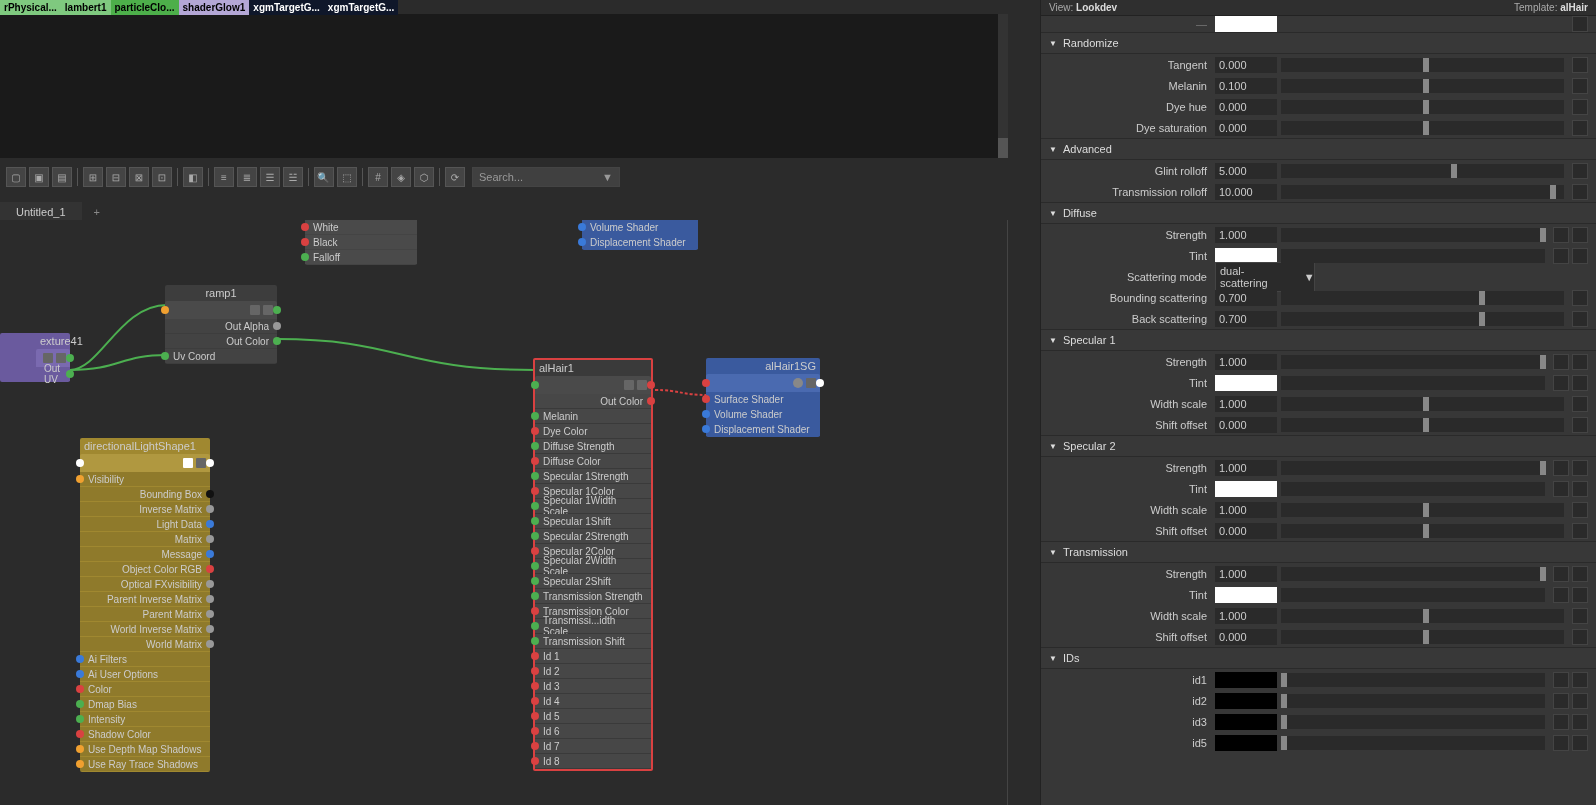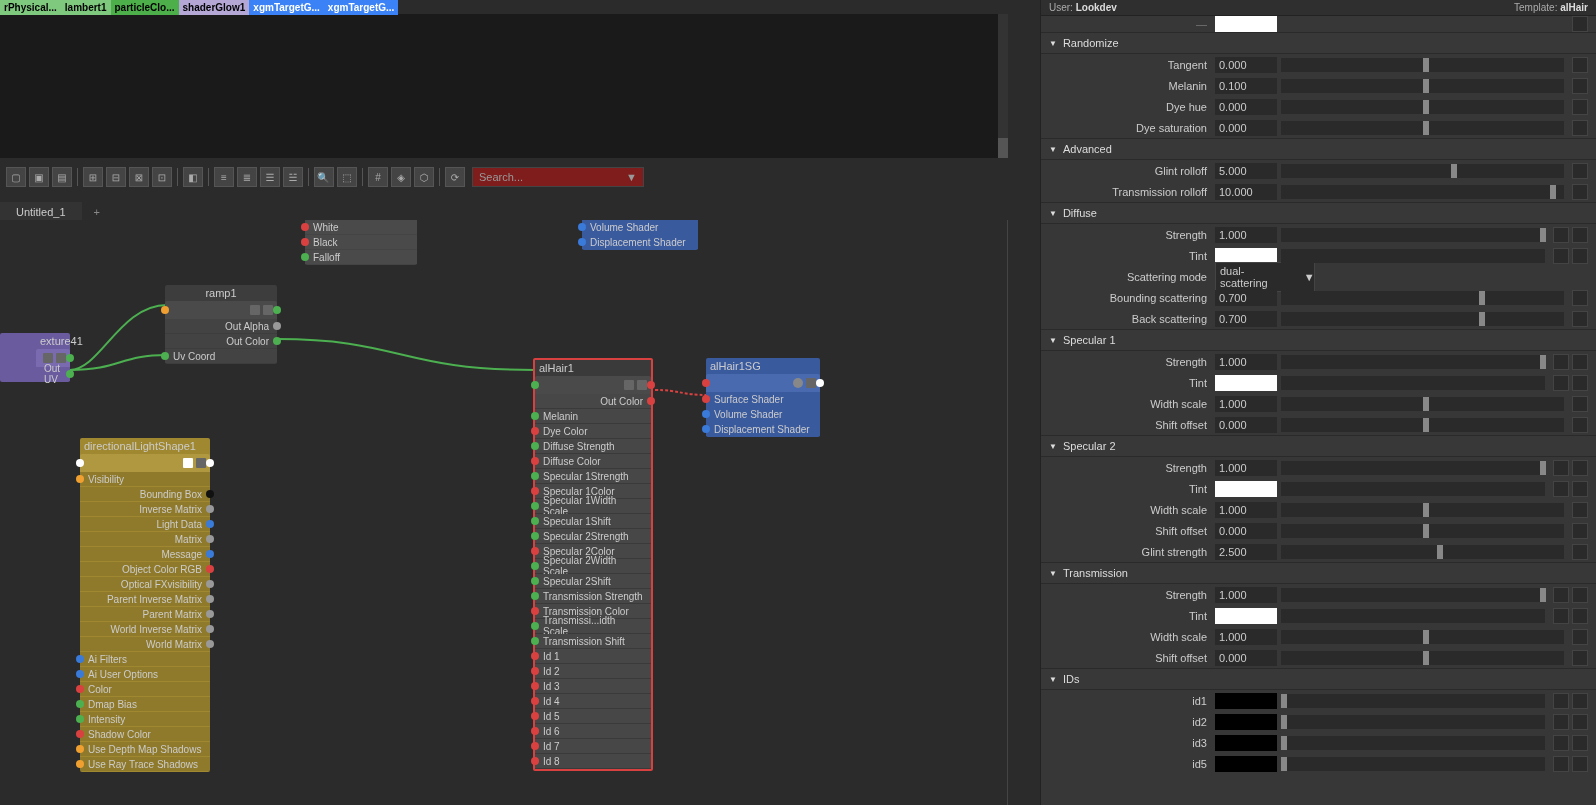--- a/index.html
+++ b/index.html
@@ -4,31 +4,31 @@
 <style>
 * { box-sizing: border-box; margin: 0; padding: 0; font-family: Arial, sans-serif; }
 body { background: #2b2b2b; color: #ccc; font-size: 11px; overflow: hidden; width: 1596px; height: 805px; position: relative; }
 
 
 .top-tabs { position: absolute; top: 0; left: 0; display: flex; z-index: 10; font-weight: bold; }
 .top-tab { padding: 2px 4px; font-size: 10px; border: none; cursor: pointer; }
 .tab-green-light { background: #7fc97f; color: #000; }
 .tab-green { background: #4daf4a; color: #000; }
 .tab-purple { background: #b4a7d6; color: #000; }
-.tab-dark { background: #3b82f6; color: #fff; }
+.tab-dark { background: #0f172a; color: #fff; }
 
 
 .top-dark { position: absolute; top: 14px; left: 0; width: 1008px; height: 144px; background: #1a1a1a; border-right: 1px solid #444; }
 .top-dark::-webkit-scrollbar { width: 8px; }
 
 
 .toolbar { position: absolute; top: 164px; left: 6px; display: flex; gap: 3px; align-items: center; width: 988px; height: 26px; }
 .tool-icon { width: 20px; height: 20px; background: #444; border: 1px solid #555; display: inline-flex; align-items: center; justify-content: center; color: #aaa; font-size: 10px; cursor: pointer; }
 .tool-sep { width: 1px; height: 18px; background: #555; margin: 0 2px; }
-.search-box { background: #7f1d1d; border: 1px solid #444; color: #999; padding: 3px 6px; width: 172px; display: flex; justify-content: space-between; align-items: center; margin-left: 4px; }
+.search-box { background: #404040; border: 1px solid #444; color: #999; padding: 3px 6px; width: 148px; display: flex; justify-content: space-between; align-items: center; margin-left: 4px; }
 
 
 .graph-tabs { position: absolute; top: 202px; left: 0; display: flex; gap: 2px; }
 .graph-tab { background: #333; padding: 4px 16px; font-size: 11px; color: #ccc; }
 .graph-tab-add { padding: 4px 10px; color: #888; cursor: pointer; }
 
 
 .graph { position: absolute; top: 220px; left: 0; width: 1008px; height: 585px; background: #2b2b2b; overflow: hidden; border-right: 1px solid #444; }
 
 
@@ -60,21 +60,21 @@
 .ramp-node .node-header { background: #4a4a4a; }
 
 .light-node { background: #a08830; }
 .light-node .node-header { background: #b09840; }
 .light-node .port-row { background: rgba(0,0,0,0.1); }
 
 .alhair-node { background: #3a3a3a; border: 2px solid #d94141; }
 .alhair-node .node-header { background: #4a4a4a; }
 .alhair-node .port-row { background: #474747; }
 
-.sg-node { background: #3a5a9e; }
+.sg-node { background: #3a5a9e; text-align: right; }
 .sg-node .node-header { background: #4a6ab0; }
 .sg-node .port-row { background: #3a5a9e; }
 
 .top-shader-node { background: #3a5a9e; }
 .top-shader-node .port-row { background: #3a5a9e; }
 
 
 .conn-svg { position: absolute; top: 0; left: 0; width: 1008px; height: 585px; pointer-events: none; }
 
 
@@ -452,21 +452,21 @@
     <div class="port-row">
         <span class="port-dot port-left dot-blue"></span>
         <span>Displacement Shader</span>
       </div>
   </div>
 
 </div>
 
 <div class="props">
   <div class="props-header">
-    <span><span>User:</span> <b>Lookdev</b></span>
+    <span><span>View:</span> <b>Lookdev</b></span>
     <span><span>Template:</span> <b>alHair</b></span>
   </div>
   <div class="prop-row" style="height:16px;">
     <div class="prop-label" style="color:#777;">—</div>
     <div class="prop-color-swatch" style="width:62px;"></div>
     <div style="flex:1;"></div>
     <div class="prop-icons">
         <span class="prop-icon"></span>
       </div>
   </div>
@@ -672,30 +672,20 @@
       <div class="prop-row">
         <div class="prop-label">Shift offset</div>
         <input class="prop-value" value="0.000" style="">
         <div class="prop-slider">
           <div class="prop-slider-thumb" style="left:50%"></div>
         </div>
         <div class="prop-icons">
           <span class="prop-icon"></span>
         </div>
       </div>
-      <div class="prop-row">
-        <div class="prop-label">Glint strength</div>
-        <input class="prop-value" value="2.500" style="">
-        <div class="prop-slider">
-          <div class="prop-slider-thumb" style="left:55%"></div>
-        </div>
-        <div class="prop-icons">
-          <span class="prop-icon"></span>
-        </div>
-      </div>
       <div class="section-header">
         <span class="arrow">▼</span>
         <span>Transmission</span>
       </div>
       <div class="prop-row">
         <div class="prop-label">Strength</div>
         <input class="prop-value" value="1.000" style="">
         <div class="prop-slider">
           <div class="prop-slider-thumb" style="left:98%"></div>
         </div>

